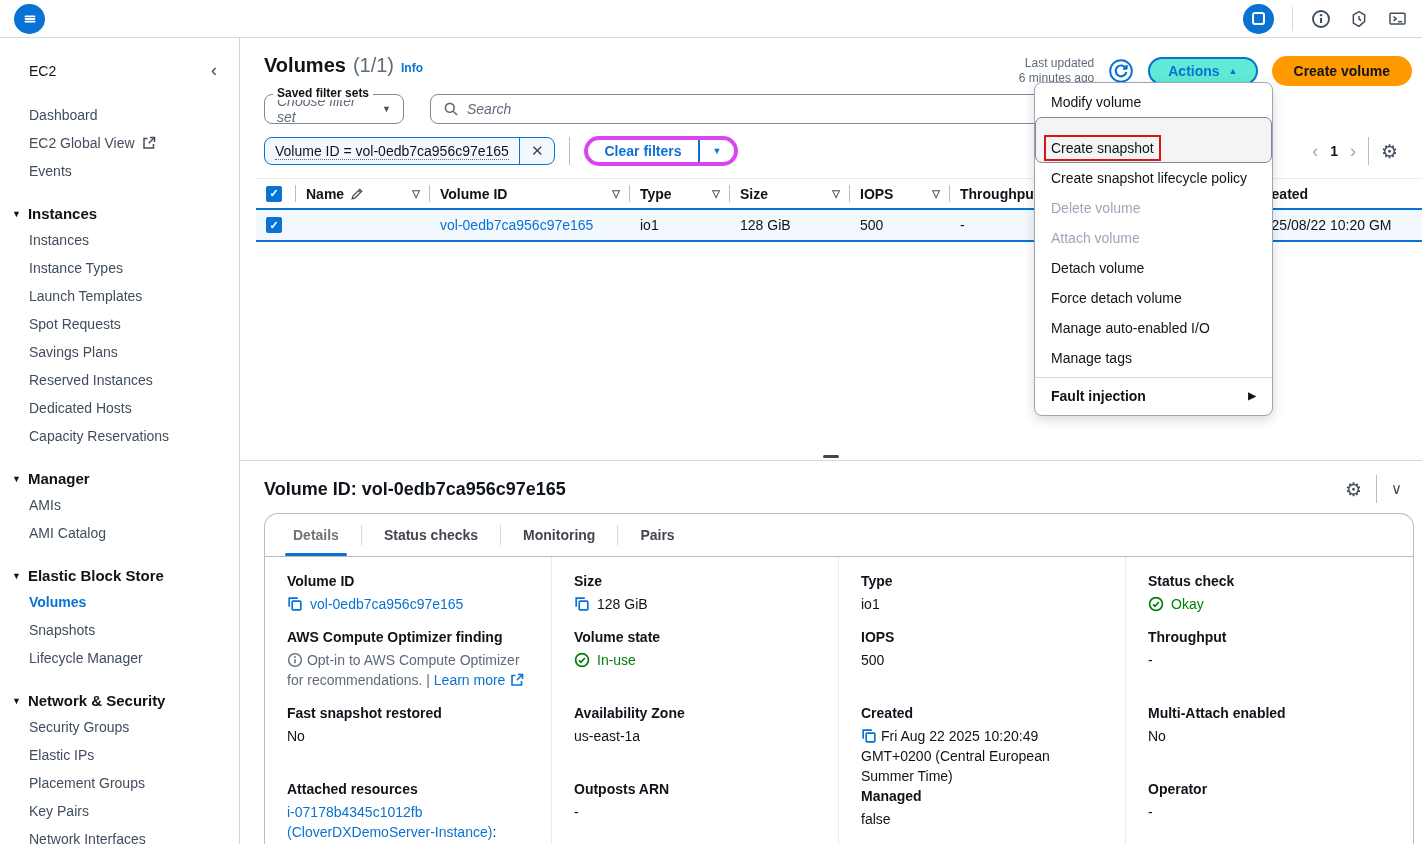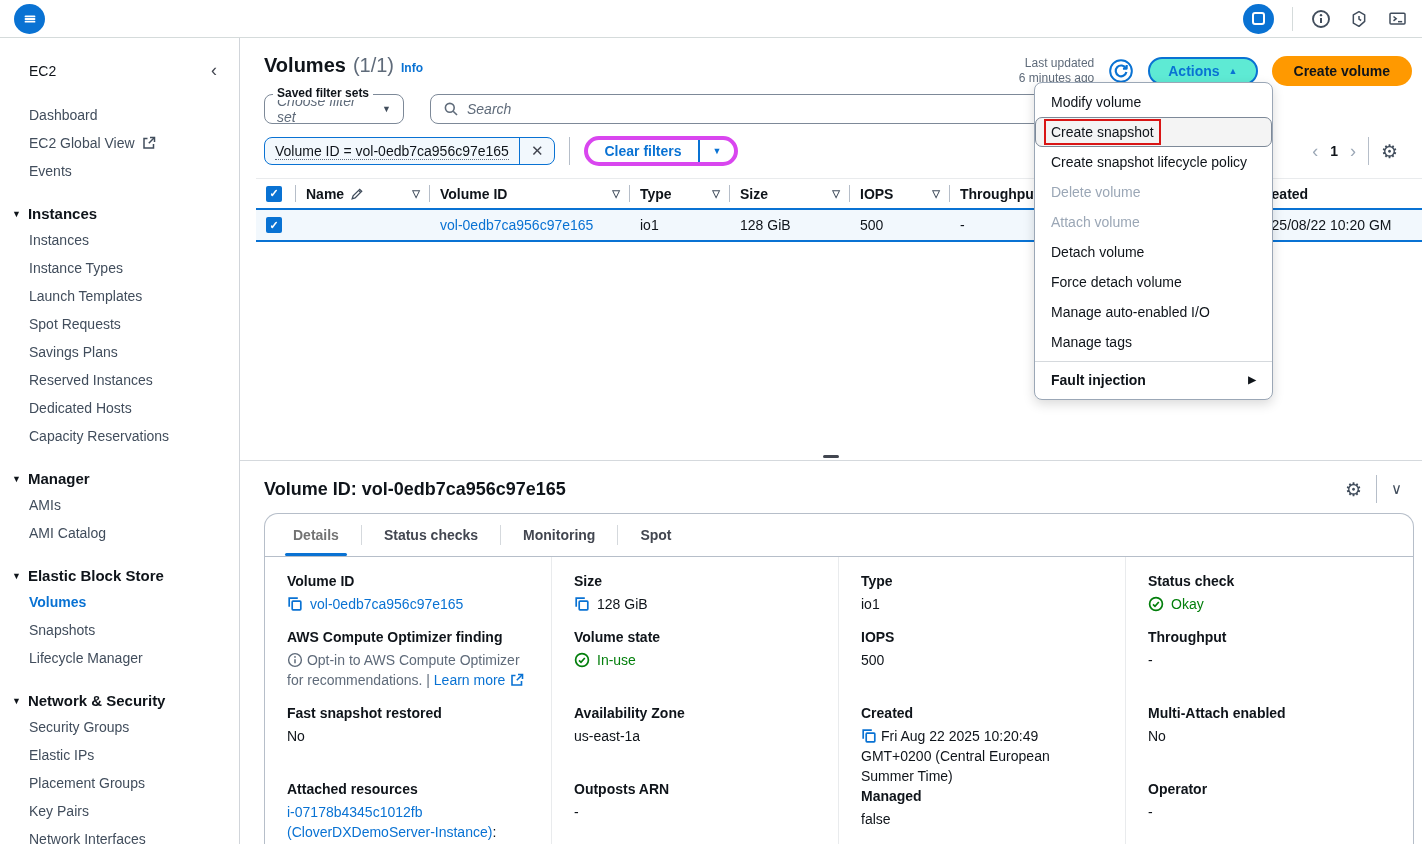--- a/index.html
+++ b/index.html
@@ -124,21 +124,21 @@
   .green { color:#037f0c; }
   .icon16 { width:16px; height:16px; flex:none; display:inline-block; vertical-align:-3px; }
 
   
   .menu { position:absolute; left:1034px; top:82px; width:239px; background:#fff;
     border:1px solid #9ba7b6; border-radius:8px; padding:4px 0;
     box-shadow:0 4px 12px rgba(0,0,0,.15); z-index:50; }
   .menu-item { padding:5px 16px; line-height:20px; cursor:pointer; }
   .menu-item.disabled { color:#9ba7b6; cursor:default; }
   .menu-item.highlighted { background:#f4f4f4; outline:1px solid #7d8998; outline-offset:-1px; border-radius:7px; }
-  .annot { position:relative; display:inline-block; }
+  .annot { position:relative; display:inline-block;margin-top:16px; }
   .annot::after { content:""; position:absolute; left:-7px; right:-7px; top:-3px; bottom:-3px;
     border:2px solid #d91515; }
   .menu-sep { border-top:1px solid #d5d9dd; margin-top:4px; }
   .menu-item.submenu { font-weight:bold; display:flex; justify-content:space-between; align-items:center; padding-top:8px; }
   .submenu-arrow { font-size:10px; }
 </style>
 </head>
 <body>
 
 <div class="topbar">
@@ -432,21 +432,21 @@
     </div>
 
     <div class="details-card">
       <div class="tab-row">
         <div class="tab active">Details</div>
         <div class="tab-div"></div>
         <div class="tab">Status checks</div>
         <div class="tab-div"></div>
         <div class="tab">Monitoring</div>
         <div class="tab-div"></div>
-        <div class="tab">Spot</div>
+        <div class="tab">Pairs</div>
       </div>
 
       <div class="detail-grid">
 
         <div class="d-col">
           <div class="field fh1">
             <div class="f-label">Volume ID</div>
             <div class="f-value val-row">
               <svg class="icon16" viewBox="0 0 16 16" fill="none" stroke="#0972d3" stroke-width="1.7">
                   <rect x="5.2" y="5.2" width="8.6" height="8.6" rx="0.8"></rect>

